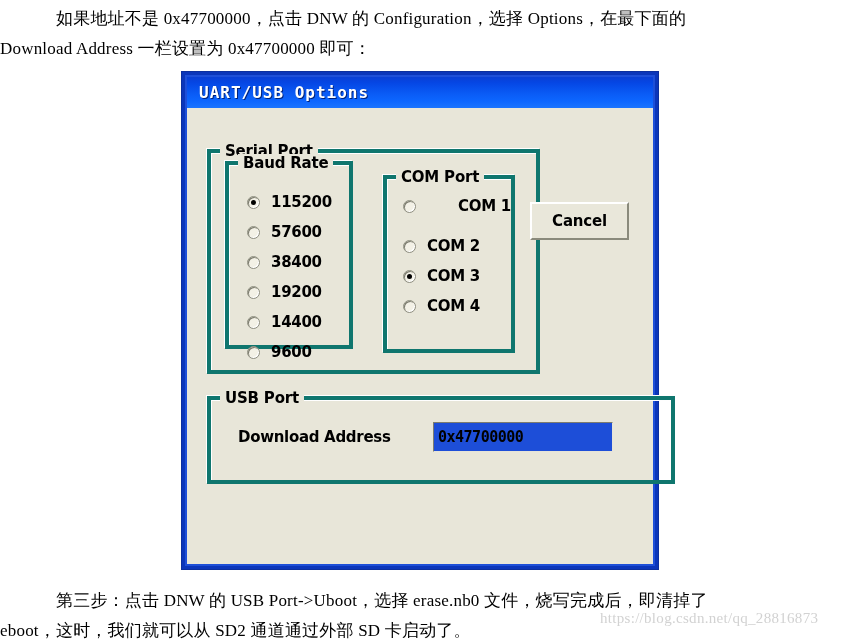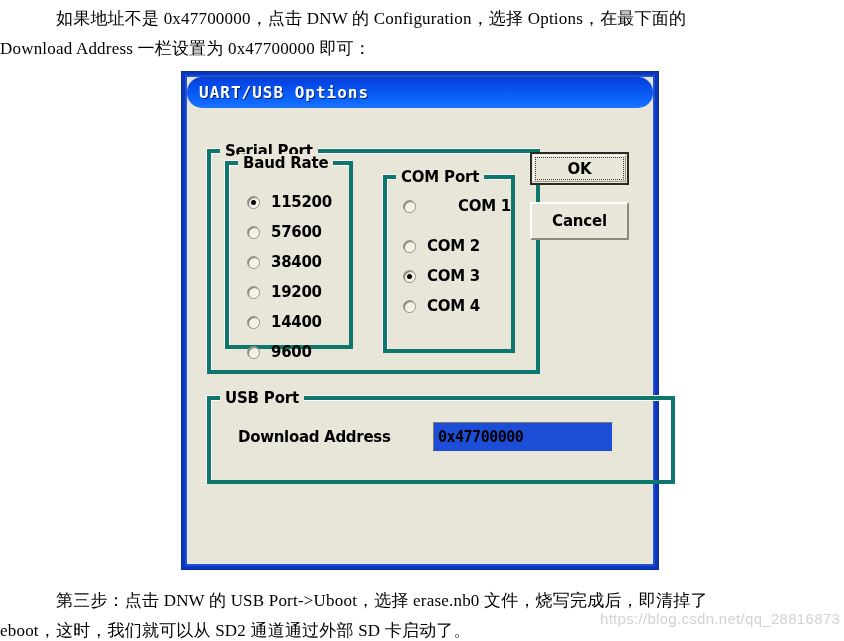--- a/index.html
+++ b/index.html
@@ -53,21 +53,20 @@
   .titlebar {
     position: absolute;
     left: 0;
     top: 0;
     right: 0;
     height: 31px;
     background: linear-gradient(to bottom,
         #0a3fd4 0%, #0546e4 18%, #0a5cf6 55%, #0d66ff 78%, #1a74ff 100%);
     display: flex;
     align-items: center;
-    border-radius: 15px;
   }
   .title-text {
     font-family: "DejaVu Sans Mono", monospace;
     font-size: 16px;
     font-weight: bold;
     color: #ffffff;
     letter-spacing: 1px;
     padding-left: 12px;
     text-shadow: 1px 1px 0 #00227a;
     white-space: pre;
@@ -233,21 +232,21 @@
     padding-left: 4px;
     letter-spacing: -0.5px;
     white-space: pre;
   }
 
   
   .watermark {
     position: absolute;
     left: 600px;
     top: 610px;
-    font-family: Liberation Sans, sans-serif;
+    font-family: Liberation Serif, serif;
     font-size: 15px;
     color: #d2d2d2;
     letter-spacing: 0.3px;
     white-space: nowrap;
   }
 </style>
 </head>
 <body>
 
 <div class="doc-text para-top">
@@ -311,26 +310,20 @@
             <span class="radio-dot on"></span>
             <span class="radio-label">COM 3</span>
           </div>
           <div class="radio-row" style="left:16px; top:116px;">
             <span class="radio-dot"></span>
             <span class="radio-label">COM 4</span>
           </div>
         </div>
       </div>
 
-      <div class="btn" id="ok-button">
-        <span class="btn-face">
-          <span>OK</span>
-        </span>
-        <span class="focus-ring"></span>
-      </div>
       <div class="btn" id="cancel-button">
         <span>Cancel</span>
       </div>
 
       <div class="group" id="usb-group">
         <span class="group-title">USB Port</span>
         <span class="field-label">Download Address</span>
         <div class="textfield">
           <span class="value">0x47700000</span>
         </div>

